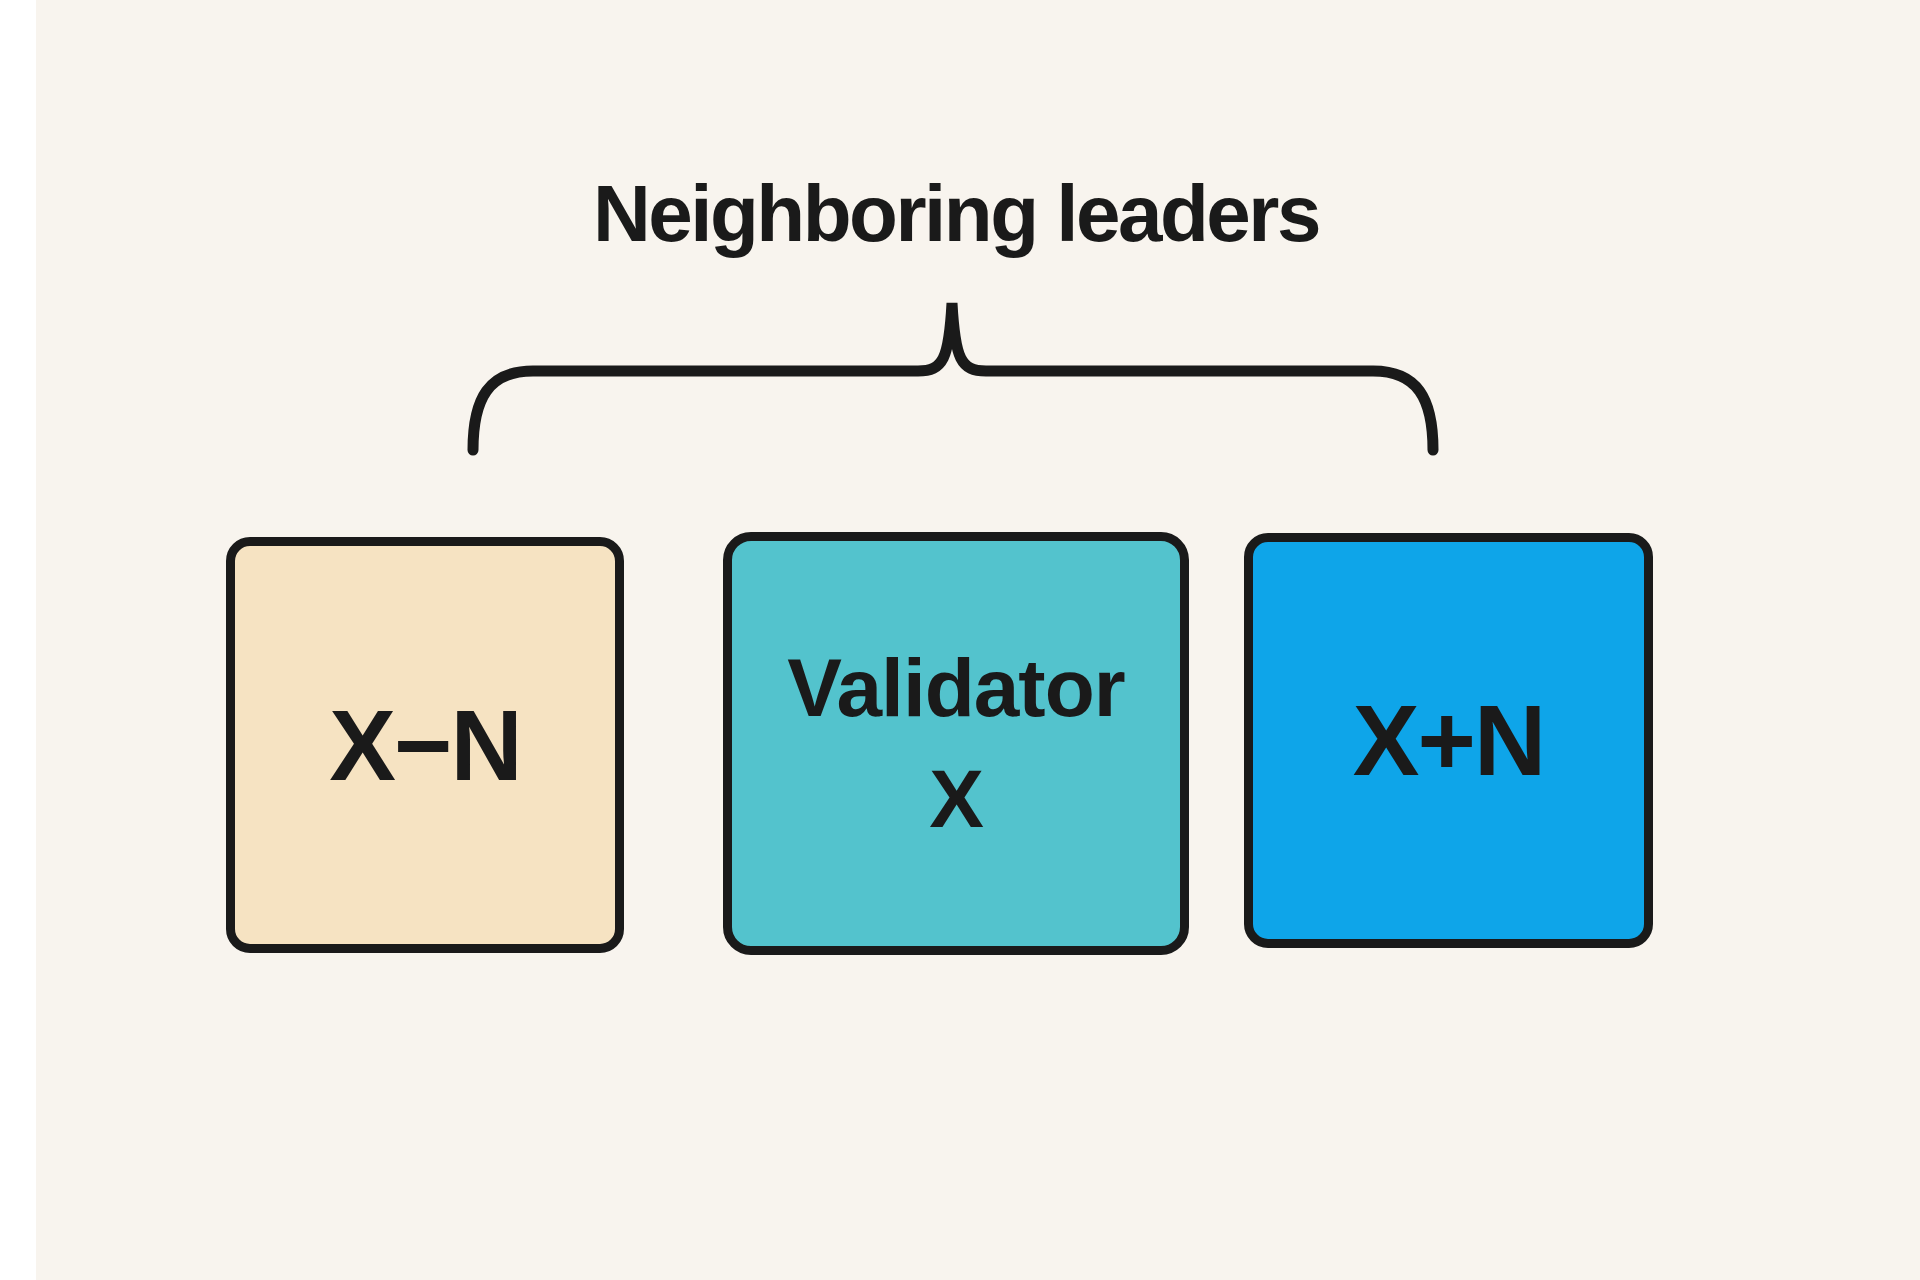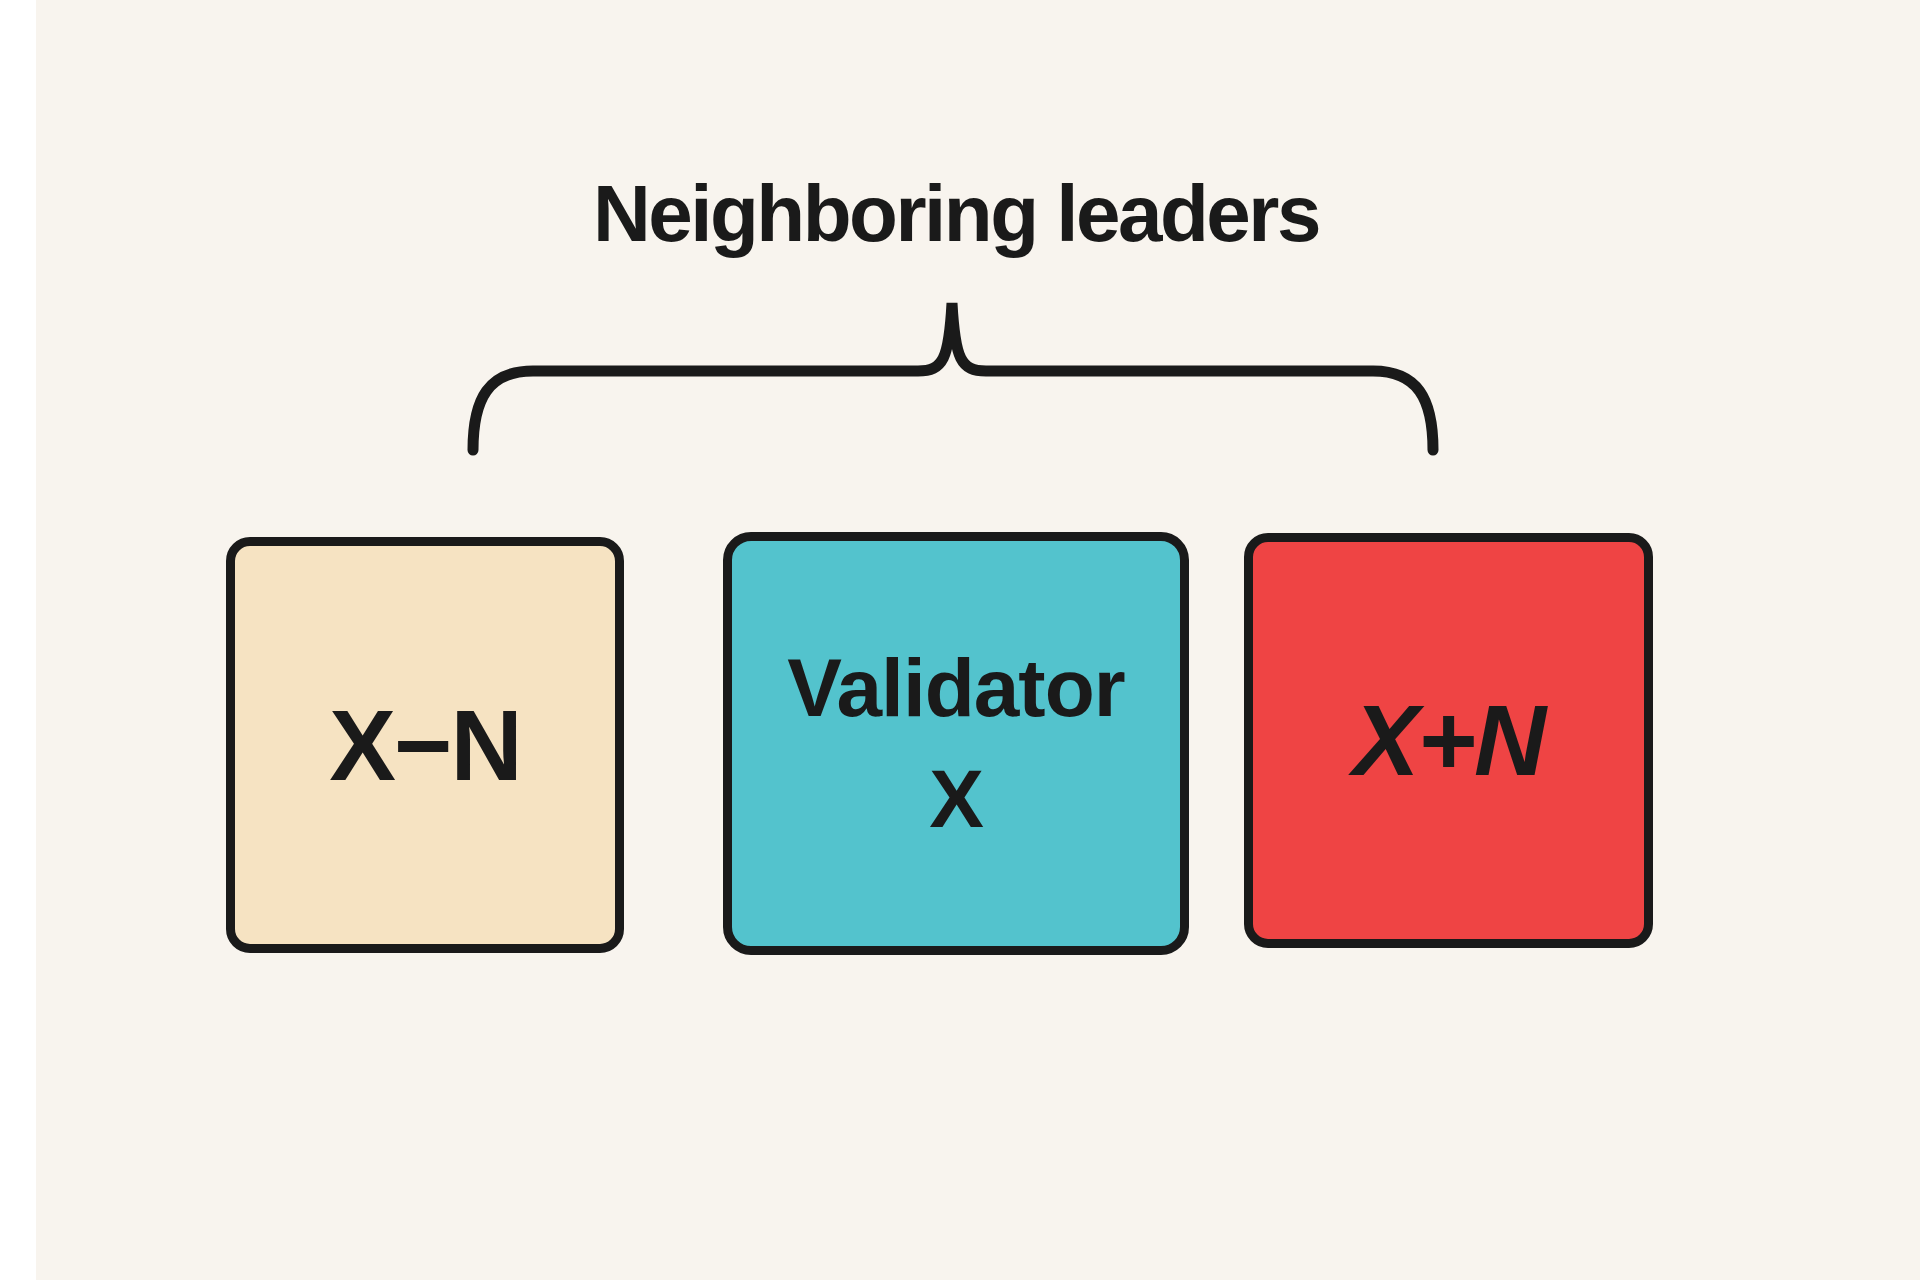--- a/index.html
+++ b/index.html
@@ -102,17 +102,17 @@
     <span class="box-label" style="color: rgb(26, 26, 26);">X−N</span>
   </div>
 
   <div class="box box-mid" style="background-color: rgb(83, 195, 205); border-color: rgb(26, 26, 26);">
     <span class="box-label-multi" style="color: rgb(26, 26, 26);">
       <span>Validator</span>
       <span>X</span>
     </span>
   </div>
 
-  <div class="box box-right" style="background-color: #ef4444; border-color: rgb(26, 26, 26); font-style: italic;">
+  <div class="box box-right" style="background-color: #0ea5e9; border-color: rgb(26, 26, 26);">
     <span class="box-label" style="color: rgb(26, 26, 26);">X+N</span>
   </div>
 
 </div>
 
 </body></html>

